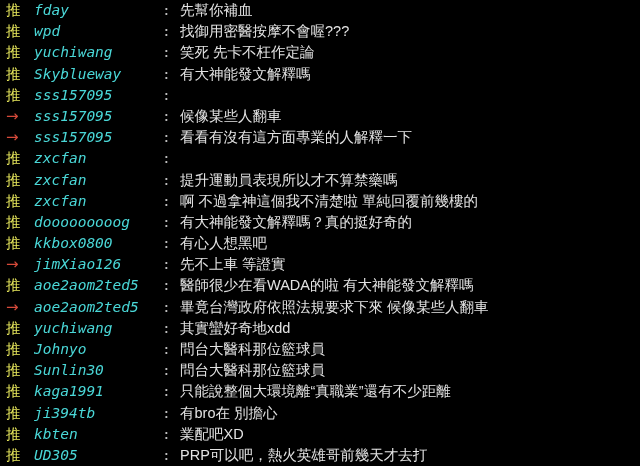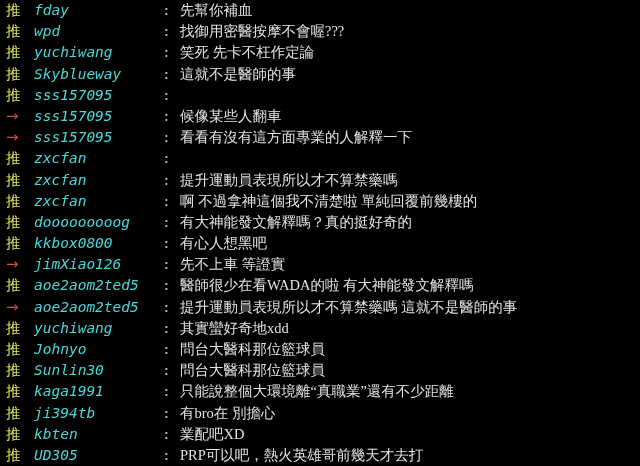--- a/index.html
+++ b/index.html
@@ -52,21 +52,21 @@
     font-style: italic;
   }
   .colon {
     width: 18px;
     min-width: 18px;
     color: #bdbdbd;
     text-align: left;
   }
   .content {
     color: #e3e3e3;
-    font-family: Liberation Serif, serif;
+    font-family: Liberation Sans, sans-serif;
     font-size: 14.5px;
     overflow: hidden;
   }
   .row.push .tag { color: #e8e85c; }
 </style>
 </head>
 <body>
 
 <div id="board">
     <div class="row push">
@@ -84,21 +84,21 @@
     <div class="row push">
       <span class="tag">推</span>
       <span class="author">yuchiwang</span>
       <span class="colon">:</span>
       <span class="content">笑死 先卡不枉作定論</span>
     </div>
     <div class="row push">
       <span class="tag">推</span>
       <span class="author">Skyblueway</span>
       <span class="colon">:</span>
-      <span class="content">這就不是醫師的事</span>
+      <span class="content">有大神能發文解釋嗎</span>
     </div>
     <div class="row push">
       <span class="tag">推</span>
       <span class="author">sss157095</span>
       <span class="colon">:</span>
     </div>
     <div class="row arrow-row">
       <span class="tag arrow">→</span>
       <span class="author">sss157095</span>
       <span class="colon">:</span>
@@ -148,21 +148,21 @@
     <div class="row push">
       <span class="tag">推</span>
       <span class="author">aoe2aom2ted5</span>
       <span class="colon">:</span>
       <span class="content">醫師很少在看WADA的啦 有大神能發文解釋嗎</span>
     </div>
     <div class="row arrow-row">
       <span class="tag arrow">→</span>
       <span class="author">aoe2aom2ted5</span>
       <span class="colon">:</span>
-      <span class="content">提升運動員表現所以才不算禁藥嗎 這就不是醫師的事</span>
+      <span class="content">畢竟台灣政府依照法規要求下來 候像某些人翻車</span>
     </div>
     <div class="row push">
       <span class="tag">推</span>
       <span class="author">yuchiwang</span>
       <span class="colon">:</span>
       <span class="content">其實蠻好奇地xdd</span>
     </div>
     <div class="row push">
       <span class="tag">推</span>
       <span class="author">Johnyo</span>

